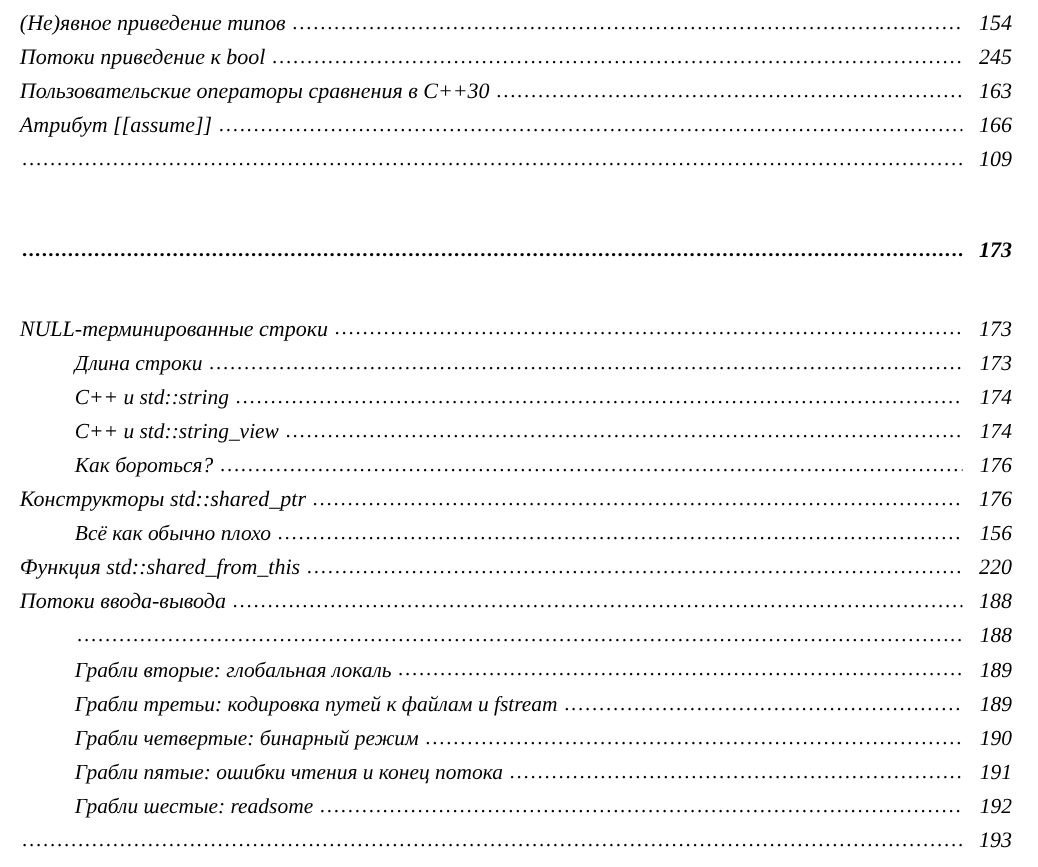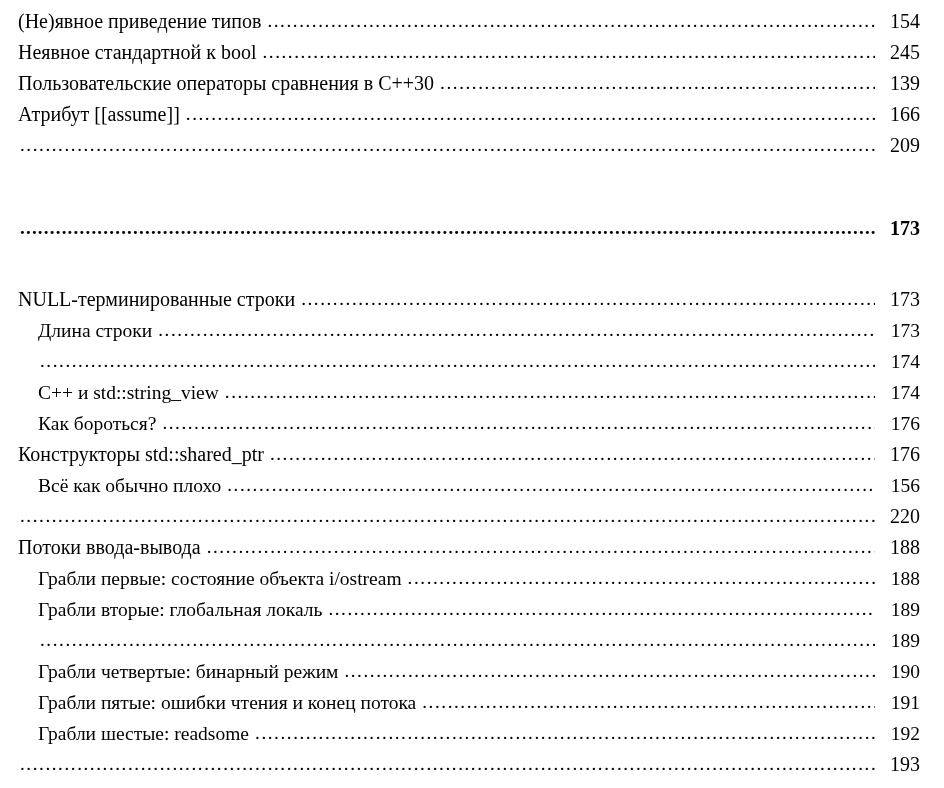--- a/index.html
+++ b/index.html
@@ -28,44 +28,46 @@
   .toc-entry {
     display: flex;
     align-items: baseline;
     font-size: 20px;
     line-height: 31px;
     white-space: nowrap;
   }
   .toc-entry .label {
     flex: 0 0 auto;
     padding-right: 4px;
+    font-style: italic;
   }
   .toc-entry .dots {
     flex: 1 1 auto;
     overflow: hidden;
     white-space: nowrap;
     letter-spacing: 1.6px;
     font-size: 19px;
     color: #000;
     margin: 0 2px;
     position: relative;
     top: -1px;
   }
   .toc-entry .page-no {
     flex: 0 0 auto;
     text-align: right;
     min-width: 40px;
     padding-left: 3px;
+    font-style: italic;
   }
   
   .lvl-1 {
     margin-left: 0;
   }
   .lvl-2 {
-    margin-left: 20px;
+    margin-left: 50px;
     font-size: 19.5px;
   }
   .chapter {
     font-weight: bold;
     font-size: 20px;
   }
   .chapter .dots {
     font-weight: bold;
     letter-spacing: 1.2px;
   }
@@ -76,55 +78,56 @@
 <body>
 
 <div class="page">
   <div class="toc" id="toc-root">
       <div class="toc-entry lvl-1">
         <span class="label">(Не)явное приведение типов</span>
         <span class="dots">...............................................................................................................................................................</span>
         <span class="page-no">154</span>
       </div>
       <div class="toc-entry lvl-1">
-        <span class="label">Неявное стандартной к bool</span>
+        <span class="label">Потоки приведение к bool</span>
         <span class="dots">...............................................................................................................................................................</span>
         <span class="page-no">245</span>
       </div>
       <div class="toc-entry lvl-1">
         <span class="label">Пользовательские операторы сравнения в C++30</span>
         <span class="dots">...............................................................................................................................................................</span>
-        <span class="page-no">139</span>
+        <span class="page-no">163</span>
       </div>
       <div class="toc-entry lvl-1">
         <span class="label">Атрибут [[assume]]</span>
         <span class="dots">...............................................................................................................................................................</span>
         <span class="page-no">166</span>
       </div>
       <div class="toc-entry lvl-1">
         <span class="dots">...............................................................................................................................................................</span>
-        <span class="page-no">209</span>
+        <span class="page-no">109</span>
       </div>
       <div class="spacer-lg"></div>
       <div class="toc-entry lvl-1 chapter">
         <span class="dots">...............................................................................................................................................................</span>
         <span class="page-no">173</span>
       </div>
       <div class="spacer-md"></div>
       <div class="toc-entry lvl-1">
         <span class="label">NULL-терминированные строки</span>
         <span class="dots">...............................................................................................................................................................</span>
         <span class="page-no">173</span>
       </div>
       <div class="toc-entry lvl-2">
         <span class="label">Длина строки</span>
         <span class="dots">...............................................................................................................................................................</span>
         <span class="page-no">173</span>
       </div>
       <div class="toc-entry lvl-2">
+        <span class="label">C++ и std::string</span>
         <span class="dots">...............................................................................................................................................................</span>
         <span class="page-no">174</span>
       </div>
       <div class="toc-entry lvl-2">
         <span class="label">C++ и std::string_view</span>
         <span class="dots">...............................................................................................................................................................</span>
         <span class="page-no">174</span>
       </div>
       <div class="toc-entry lvl-2">
         <span class="label">Как бороться?</span>
@@ -135,39 +138,40 @@
         <span class="label">Конструкторы std::shared_ptr</span>
         <span class="dots">...............................................................................................................................................................</span>
         <span class="page-no">176</span>
       </div>
       <div class="toc-entry lvl-2">
         <span class="label">Всё как обычно плохо</span>
         <span class="dots">...............................................................................................................................................................</span>
         <span class="page-no">156</span>
       </div>
       <div class="toc-entry lvl-1">
+        <span class="label">Функция std::shared_from_this</span>
         <span class="dots">...............................................................................................................................................................</span>
         <span class="page-no">220</span>
       </div>
       <div class="toc-entry lvl-1">
         <span class="label">Потоки ввода-вывода</span>
         <span class="dots">...............................................................................................................................................................</span>
         <span class="page-no">188</span>
       </div>
       <div class="toc-entry lvl-2">
-        <span class="label">Грабли первые: состояние объекта i/ostream</span>
         <span class="dots">...............................................................................................................................................................</span>
         <span class="page-no">188</span>
       </div>
       <div class="toc-entry lvl-2">
         <span class="label">Грабли вторые: глобальная локаль</span>
         <span class="dots">...............................................................................................................................................................</span>
         <span class="page-no">189</span>
       </div>
       <div class="toc-entry lvl-2">
+        <span class="label">Грабли третьи: кодировка путей к файлам и fstream</span>
         <span class="dots">...............................................................................................................................................................</span>
         <span class="page-no">189</span>
       </div>
       <div class="toc-entry lvl-2">
         <span class="label">Грабли четвертые: бинарный режим</span>
         <span class="dots">...............................................................................................................................................................</span>
         <span class="page-no">190</span>
       </div>
       <div class="toc-entry lvl-2">
         <span class="label">Грабли пятые: ошибки чтения и конец потока</span>

